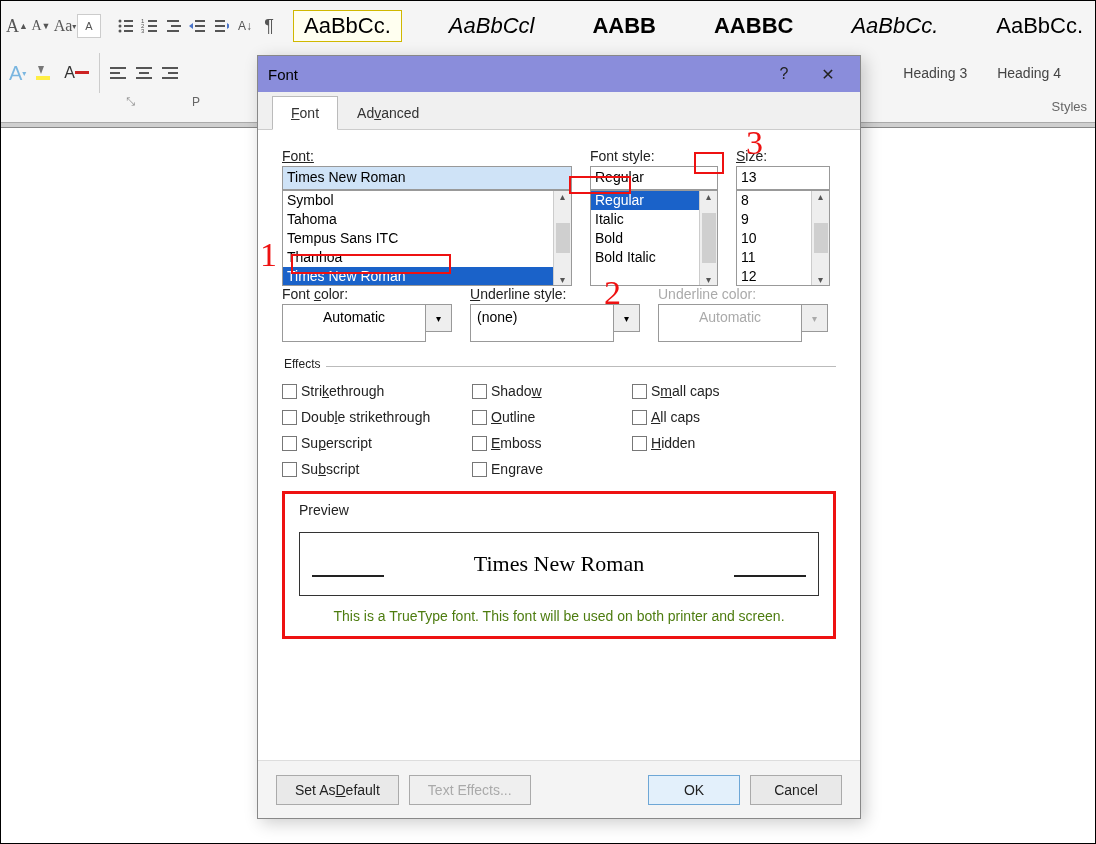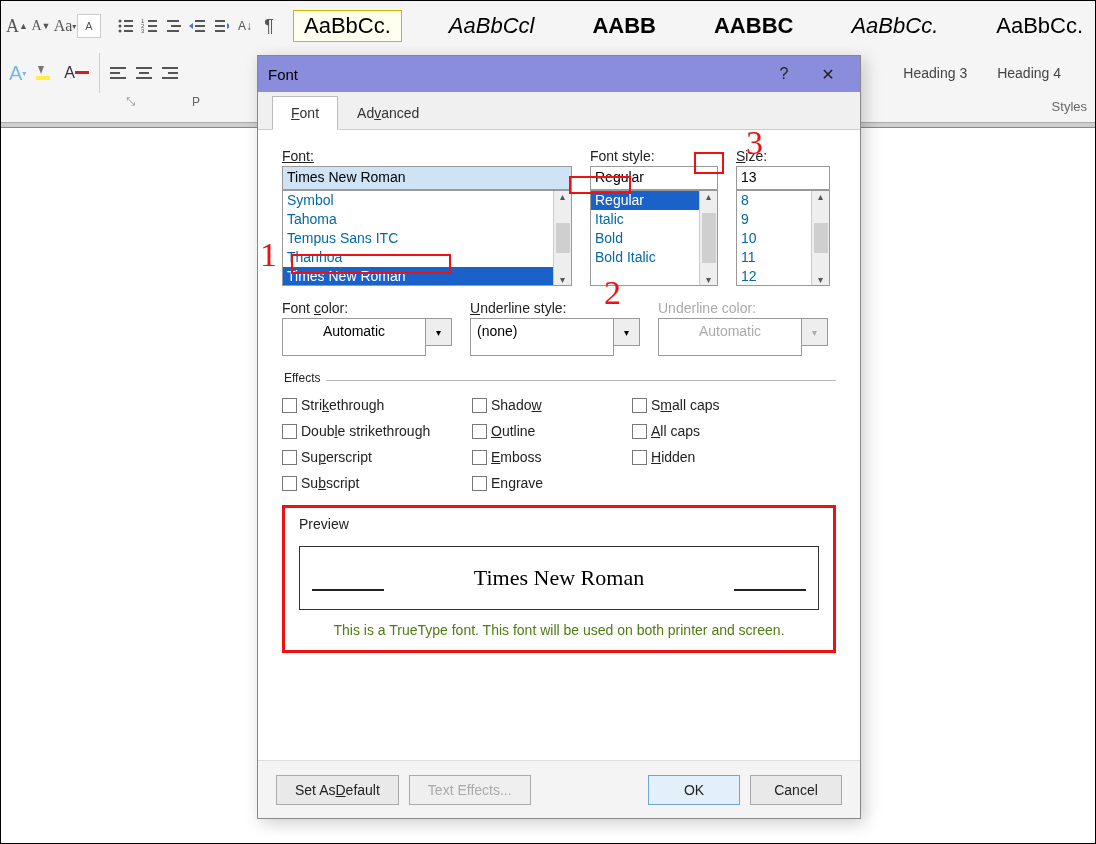--- a/index.html
+++ b/index.html
@@ -30,21 +30,21 @@
 .tab.active { background:#fff; border:1px solid #bbb; border-bottom:1px solid #fff; }
 .dialog-body { padding: 18px 24px 0 24px; background:#fff; height: calc(100% - 36px - 38px - 58px); position:relative; }
 
 .row { display:flex; gap:18px; }
 .col { display:flex; flex-direction:column; }
 .lbl { font-size:14px; color:#222; margin-bottom:2px; }
 .textfield { height:24px; border:1px solid #999; background:#fff; font-size:14px; padding:2px 4px; color:#000;}
 .textfield.sel { background:#cfe3f7; }
 .listbox { border:1px solid #999; background:#fff; height:96px; overflow:hidden; position:relative; }
 .listbox .items { position:absolute; top:0; left:0; right:18px; }
-.listbox .item { font-size:14px; padding:0 4px; line-height:19px; color:#0369a1;}
+.listbox .item { font-size:14px; padding:0 4px; line-height:19px; color:#000000;}
 .listbox .item.selected { background:#1a62c9; color:#fff; }
 .listbox .scroll { position:absolute; right:0; top:0; bottom:0; width:18px; background:#eee; border-left:1px solid #ccc; display:flex; flex-direction:column; align-items:center; justify-content:space-between; font-size:10px; color:#555;}
 .scroll .thumb { background:#cfcfcf; width:14px; height:30px; }
 
 .combo { display:flex; }
 .combo .cbtext { flex:1; border:1px solid #999; height:38px; font-size:14px; padding:4px 6px; text-align:center; }
 .combo .cbbtn { width:26px; height:28px; border:1px solid #999; border-left:none; background:#eee; display:flex;align-items:center;justify-content:center; font-size:10px; }
 .disabled { color:#aaa; }
 .fieldset { border-top:1px solid #bbb; margin-top:6px; padding-top:8px; position:relative; }
 .fieldset .legend { position:absolute; top:-10px; left:-4px; background:#fff; padding:0 6px; font-size:12px; color:#222;}
@@ -248,21 +248,21 @@
           </div>
           <div class="scroll">
               <div>▴</div>
               <div class="thumb"></div>
               <div>▾</div>
             </div>
         </div>
       </div>
     </div>
 
-    <div class="row" style="margin-top:14px;">
+    <div class="row" style="">
       <div class="col" style="width:170px;">
         <div class="lbl">Font <span class="underline">c</span>olor:</div>
         <div class="combo">
           <div class="cbtext">Automatic</div>
           <div class="cbbtn">▾</div>
         </div>
       </div>
       <div class="col" style="width:170px;">
         <div class="lbl"><span class="underline">U</span>nderline style:</div>
         <div class="combo">

